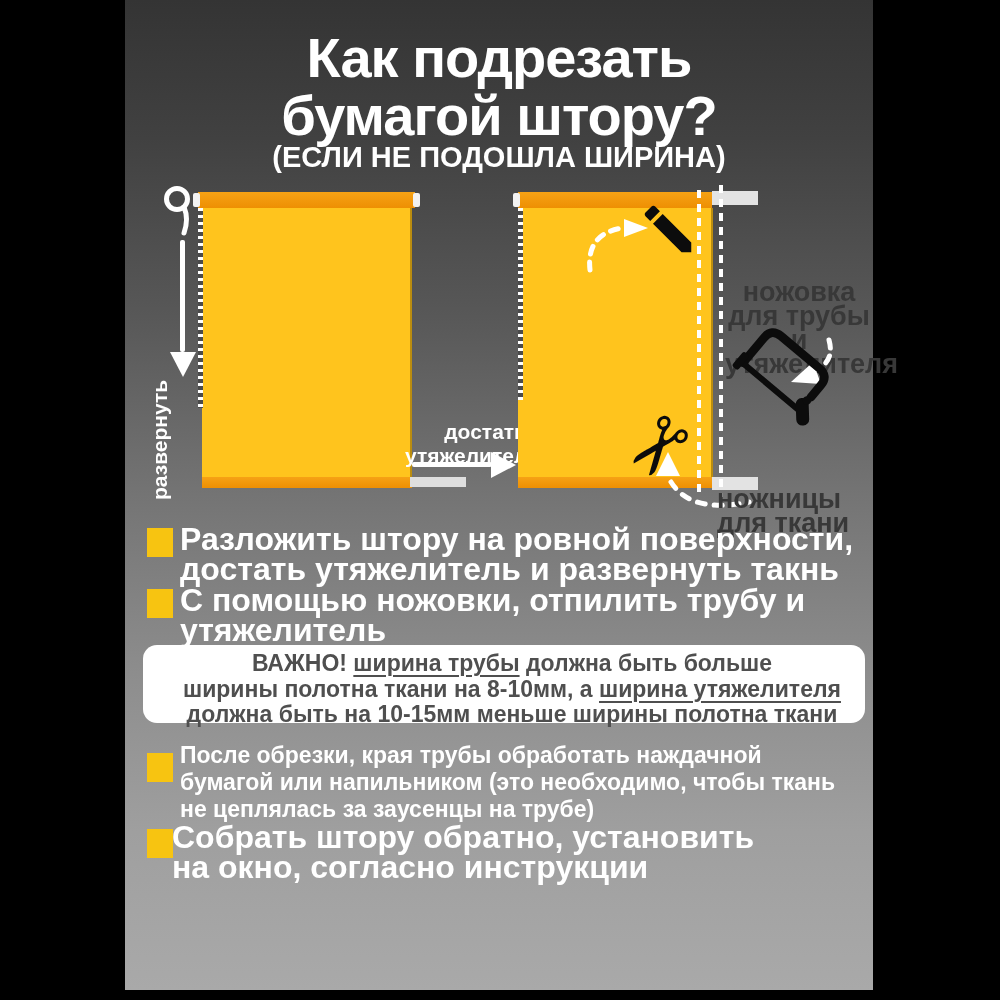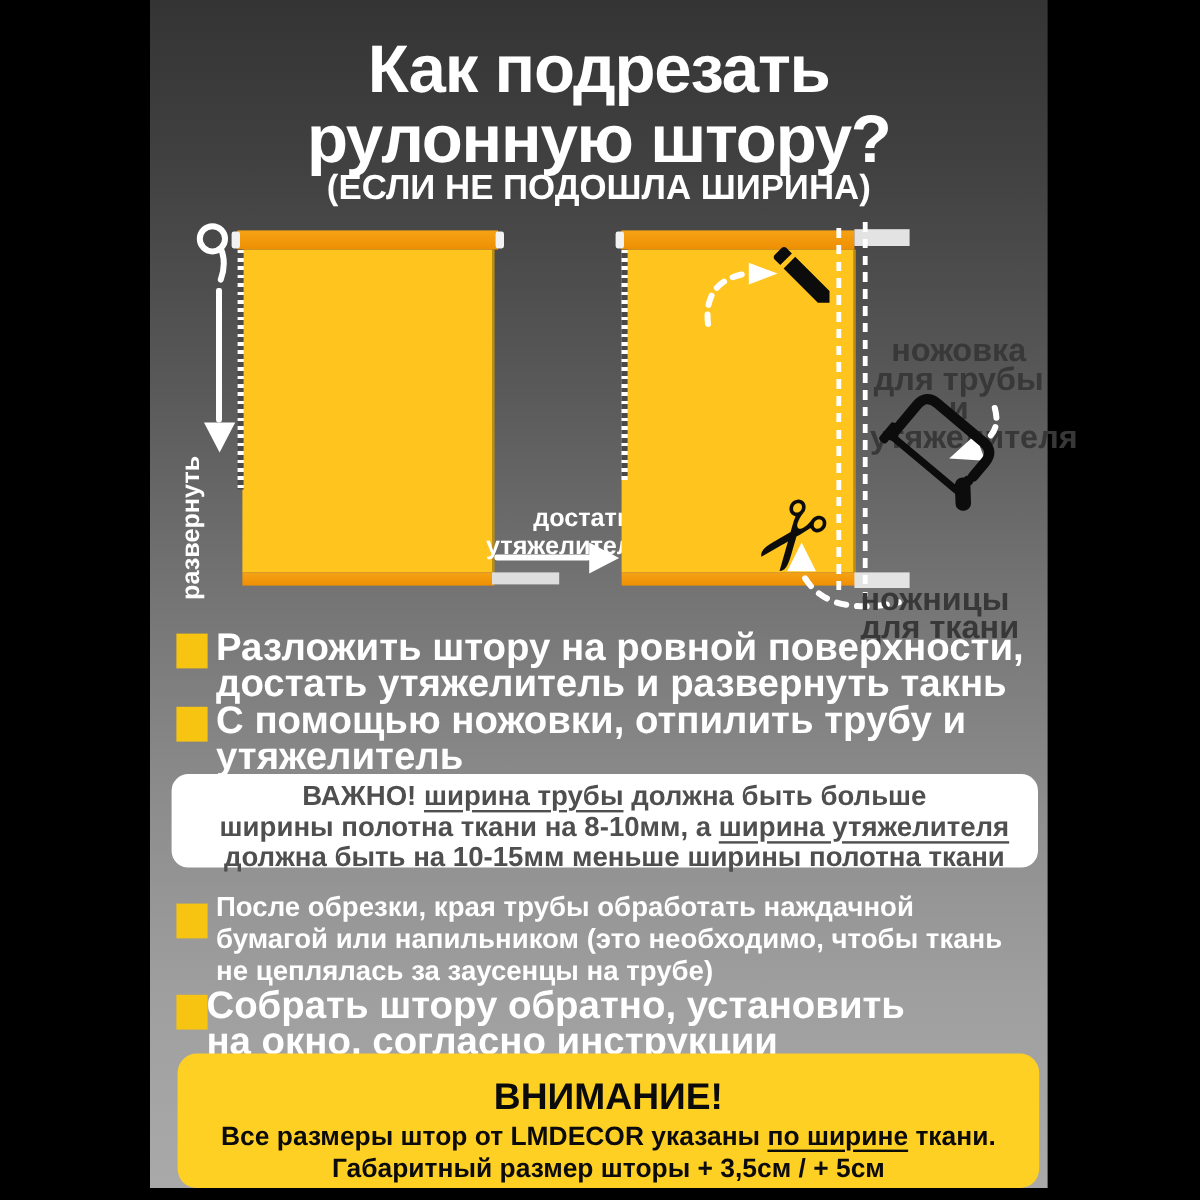--- a/index.html
+++ b/index.html
@@ -41,21 +41,21 @@
   .yb-line{width:100%;text-align:center;color:#0b0b0b;font-weight:700;font-size:22px;white-space:pre-line;}
   u{text-decoration-thickness:2px;text-underline-offset:4px;}
   .scissors{font-family:"DejaVu Sans",sans-serif;color:#0c0c0c;display:inline-block;transform:rotate(128deg);font-size:78px;line-height:78px;}
 </style>
 </head>
 <body>
 
 <div id="content">
 
   <div class="abs title" style="top:30px;">Как подрезать</div>
-  <div class="abs title" style="top:88px;">рулонную штору?</div>
+  <div class="abs title" style="top:88px;">бумагой штору?</div>
   <div class="abs subtitle" style="top:141px;">(ЕСЛИ НЕ ПОДОШЛА ШИРИНА)</div>
 
   <svg class="abs" style="left:33px;top:184px;" width="40" height="58" viewBox="0 0 40 58">
     <circle cx="19" cy="15" r="10.5" fill="none" stroke="#fff" stroke-width="5"></circle>
     <path d="M26 23 q5 12 0 26" fill="none" stroke="#fff" stroke-width="5" stroke-linecap="round"></path>
   </svg>
   <div class="abs arrow-line-v" style="left:55px;top:240px;height:112px;"></div>
   <div class="abs tri-down" style="left:45px;top:352px;"></div>
   <div class="abs vtext" style="left:47px;top:476px;">развернуть</div>
 
@@ -130,19 +130,14 @@
 
   <div class="abs sq" style="left:22px;top:753px;"></div>
   <div class="abs step tight" style="left:55px;top:742px;">После обрезки, края трубы обработать наждачной
 бумагой или напильником (это необходимо, чтобы ткань
 не цеплялась за заусенцы на трубе)</div>
 
   <div class="abs sq" style="left:22px;top:829px;"></div>
   <div class="abs step" style="left:47px;top:822px;">Собрать штору обратно, установить
 на окно, согласно инструкции</div>
 
-  <div class="abs yellowbox" style="left:23px;top:878px;width:718px;height:112px;">
-    <div class="abs yb-title" style="top:18px;">ВНИМАНИЕ!</div>
-    <div class="abs yb-line" style="top:56px;"><span>Все размеры штор от LMDECOR указаны </span><u>по ширине</u><span> ткани.</span></div>
-    <div class="abs yb-line" style="top:83px;">Габаритный размер шторы + 3,5см / + 5см</div>
-  </div>
 
 </div>
 
 </body></html>

